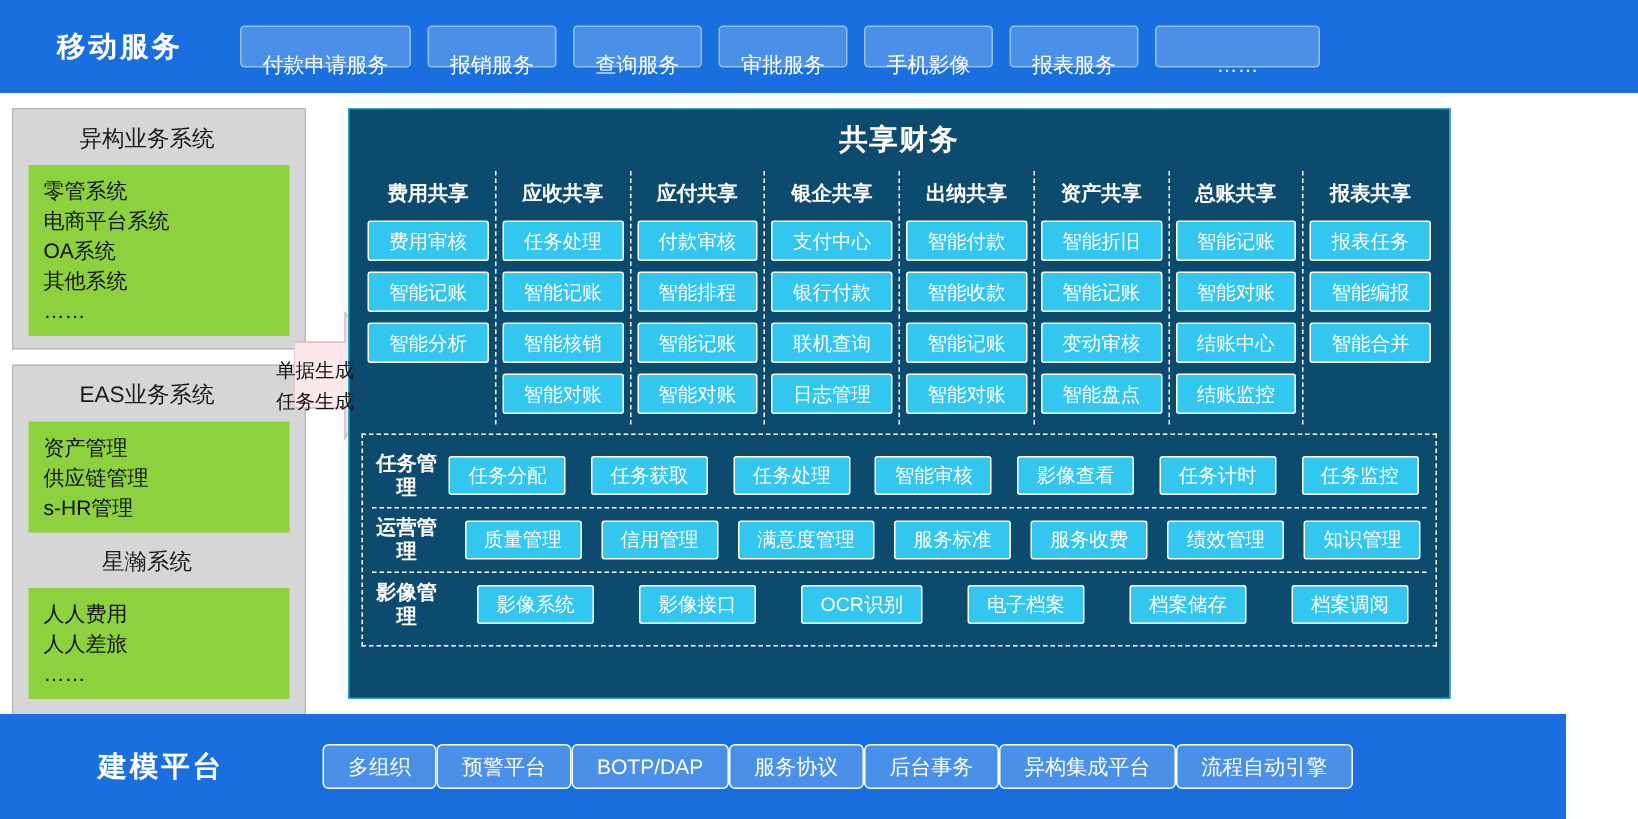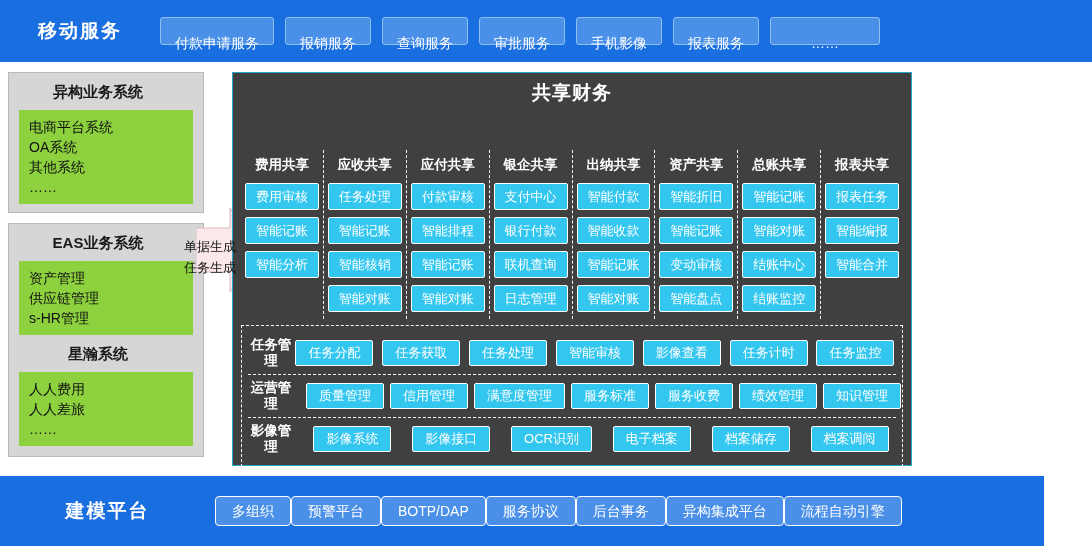--- a/index.html
+++ b/index.html
@@ -46,54 +46,53 @@
   }
   
   .left-col {
     position:absolute; left:8px; top:72px; width:196px; height:394px;
   }
   .grey-box {
     background:#d6d6d6; border:1px solid #b9b9b9;
     width:196px; padding:6px 0 8px 0; margin-bottom:10px;
   }
   .grey-title {
-    text-align:center; font-size:15px; font-weight:bold; color:#1a1a1a;
+    text-align:center; font-size:15px; font-weight:normal; color:#1a1a1a;
     padding:4px 16px 8px 0;
   }
   .green-box {
     background:#8dd13f; margin:0 10px;
     padding:7px 10px; color:#111111; font-size:14px; line-height:20px;
   }
   .green-box div { white-space:nowrap; }
   
   .arrow-wrap {
     position:absolute; left:196px; top:208px; width:60px; height:110px;
   }
   .arrow-label {
     position:absolute; left:174px; top:236px; width:72px;
     font-size:13px; color:#111111; line-height:21px; text-align:center;
     z-index:5;
   }
   
   .main-panel {
-    position:absolute; left:232px; top:72px; width:680px; height:394px;
-    background:#404040;
+    position:absolute; left:232px; top:72px; width:735px; height:394px;
+    background:#0c4a6e;
     border:1px solid #29a7cb;
   }
   .main-title {
     text-align:center; color:#ffffff; font-size:19px; font-weight:bold;
     padding:7px 0 8px 0; letter-spacing:1px;
   }
   .cols-area {
     display:flex; padding:0 8px; gap:0;
   }
   .col {
     flex:1 1 0; padding:0 4px;
     border-right:1px dashed #ffffff;
-    margin-top:36px;
   }
   .col:last-child { border-right:none; }
   .col-title {
     text-align:center; color:#ffffff; font-size:13.5px; font-weight:bold;
     padding:6px 0 9px 0;
   }
   .cell {
     background:#33c6ef; border:1px solid #ffffff; color:#ffffff;
     font-size:13px; height:27px; line-height:25px; text-align:center;
     margin-bottom:7px; border-radius:2px; white-space:nowrap;
@@ -133,20 +132,21 @@
     <div class="pill">报表服务</div>
     <div class="pill" style="min-width:110px">……</div>
   </div>
 </div>
 
 <div class="left-col">
 
   <div class="grey-box">
     <div class="grey-title">异构业务系统</div>
     <div class="green-box">
+      <div>零管系统</div>
       <div>电商平台系统</div>
       <div>OA系统</div>
       <div>其他系统</div>
       <div>……</div>
     </div>
   </div>
 
   <div class="grey-box" style="padding-bottom:10px">
     <div class="grey-title">EAS业务系统</div>
     <div class="green-box">

